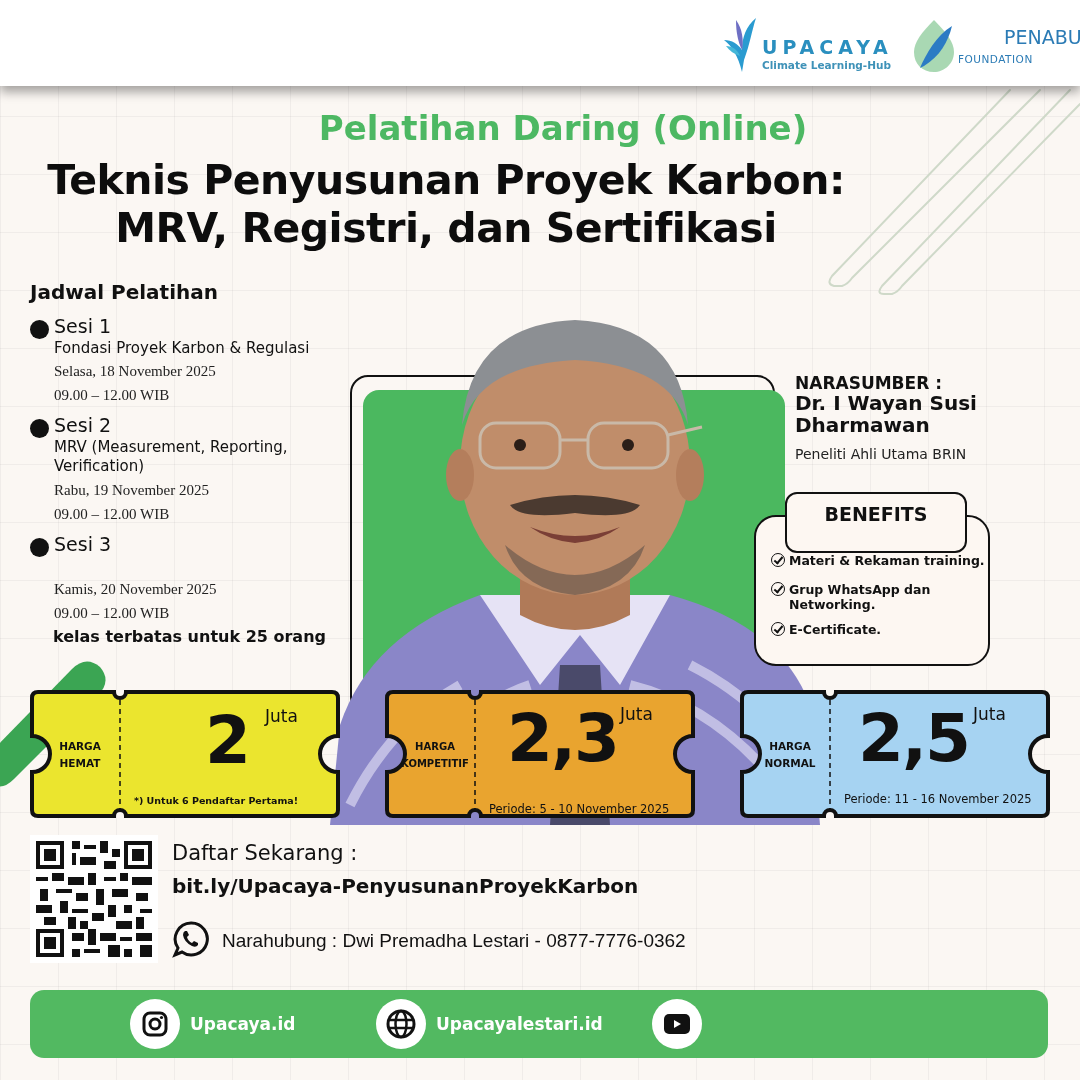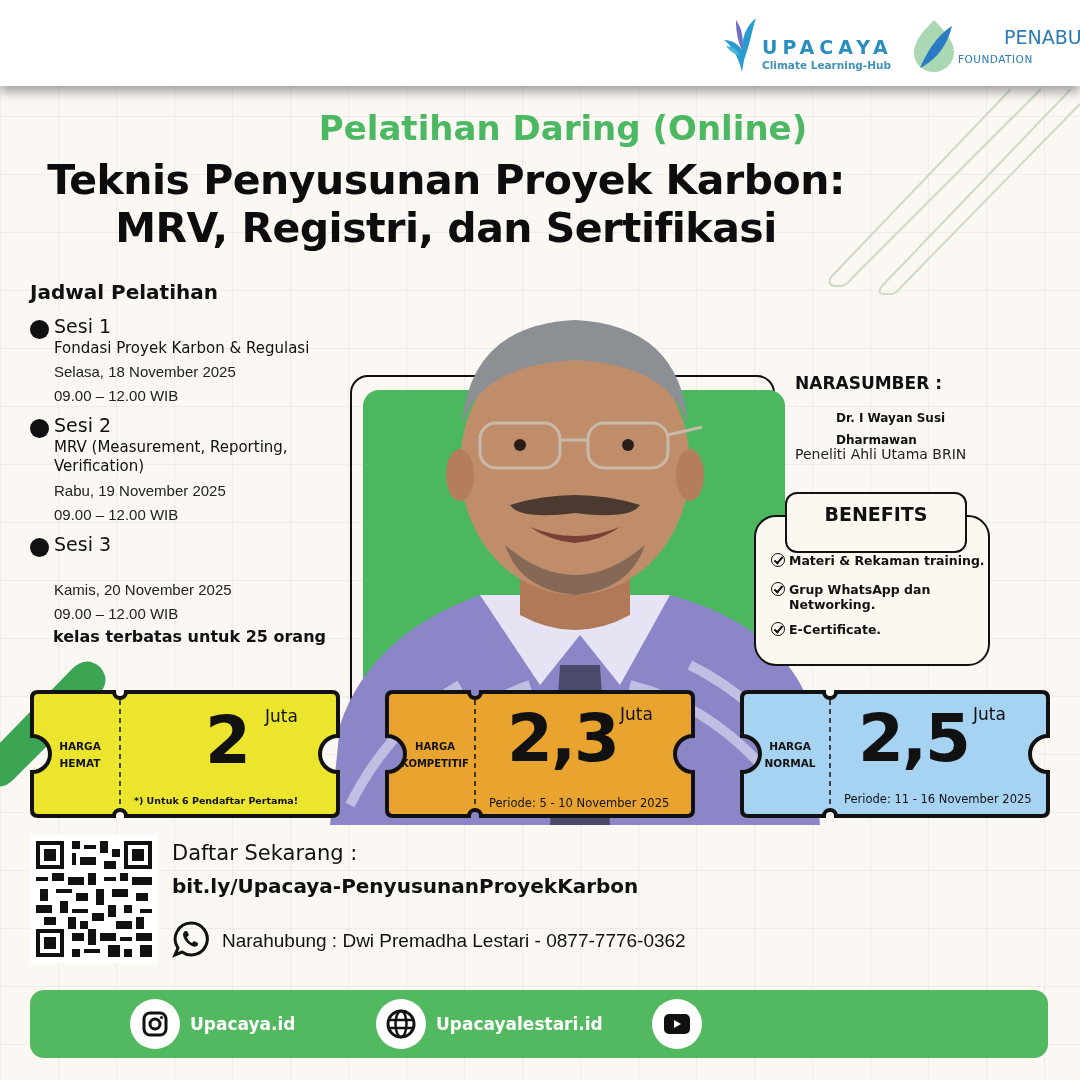--- a/index.html
+++ b/index.html
@@ -58,40 +58,40 @@
   .schedule-heading {
     position: absolute; left: 30px; top: 280px;
     font-family: "DejaVu Sans", sans-serif; font-weight: bold; font-size: 20px;
   }
   .session { position: absolute; left: 30px; width: 320px; }
   .session .bullet {
     position: absolute; left: 0; top: 5px; width: 19px; height: 19px; border-radius: 50%; background: #111;
   }
   .session .name { position: absolute; left: 24px; top: 0; font-family: "DejaVu Sans", sans-serif; font-size: 19px; }
   .session .topic { position: absolute; left: 24px; top: 24px; font-family: "DejaVu Sans", sans-serif; font-size: 15px; line-height: 19px; width: 300px; }
-  .session .date, .session .time { position: absolute; left: 24px; font-family: Liberation Sans, sans-serif; font-size: 15px; color: #222; }
+  .session .date, .session .time { position: absolute; left: 24px; font-family: Liberation Serif, serif; font-size: 15px; color: #222; }
   .limit {
     position: absolute; left: 53px; top: 627px;
     font-family: "DejaVu Sans", sans-serif; font-weight: bold; font-size: 16px;
   }
 
   
   .frame-outline {
     position: absolute; left: 350px; top: 375px; width: 425px; height: 340px;
     border: 2px solid #111; border-radius: 18px;
   }
   .frame-green {
     position: absolute; left: 363px; top: 390px; width: 422px; height: 320px;
     background: #4bb85f; border-radius: 16px;
   }
   .speaker-photo { position: absolute; left: 330px; top: 305px; width: 490px; height: 520px; }
 
   
   .nara-label { position: absolute; left: 795px; top: 373px; font-family: "DejaVu Sans", sans-serif; font-weight: bold; font-size: 17px; }
-  .nara-name { position: absolute; left: 795px; top: 407px; font-family: "DejaVu Sans", sans-serif; font-weight: bold; font-size: 12px; line-height: 22px; margin-left: 41px; }
+  .nara-name { position: absolute; left: 795px; top: 392px; font-family: "DejaVu Sans", sans-serif; font-weight: bold; font-size: 20px; line-height: 22px; }
   .nara-role { position: absolute; left: 795px; top: 446px; font-family: "DejaVu Sans", sans-serif; font-size: 14px; color: #222; }
 
   
   .benefits-box {
     position: absolute; left: 754px; top: 515px; width: 236px; height: 151px;
     border: 2px solid #111; border-radius: 22px; background: #fdf7f2;
   }
   .benefits-tab {
     position: absolute; left: 785px; top: 492px; width: 182px; height: 61px;
     border: 2px solid #111; border-radius: 12px; background: #fdf7f2;
@@ -272,21 +272,21 @@
   <svg width="310" height="128" viewBox="0 0 310 128">
     <path d="M8 2 L84 2 A6 6 0 0 0 96 2 L302 2 Q308 2 308 8 L308 46 A18 18 0 0 0 308 82 L308 120 Q308 126 302 126 L96 126 A6 6 0 0 0 84 126 L8 126 Q2 126 2 120 L2 82 A18 18 0 0 0 2 46 L2 8 Q2 2 8 2 Z" fill="#e9a42f" stroke="#111" stroke-width="4"></path>
     <line x1="90" y1="10" x2="90" y2="120" stroke="#111" stroke-width="1.5" stroke-dasharray="5 4"></line>
   </svg>
   <div class="kind" style="font-size:10px;">
       <div>HARGA</div>
       <div>KOMPETITIF</div>
     </div>
   <div class="amount" style="left:122px;top:16px;">2,3</div>
   <div class="unit" style="left:235px;top:14px;">Juta</div>
-  <div class="period" style="left:104px;top:106px;">Periode: 5 - 10 November 2025</div>
+  <div class="period" style="left:104px;top:112px;">Periode: 5 - 10 November 2025</div>
 </div>
 
 <div class="ticket" style="left:740px;">
   <svg width="310" height="128" viewBox="0 0 310 128">
     <path d="M8 2 L84 2 A6 6 0 0 0 96 2 L302 2 Q308 2 308 8 L308 46 A18 18 0 0 0 308 82 L308 120 Q308 126 302 126 L96 126 A6 6 0 0 0 84 126 L8 126 Q2 126 2 120 L2 82 A18 18 0 0 0 2 46 L2 8 Q2 2 8 2 Z" fill="#a6d3f2" stroke="#111" stroke-width="4"></path>
     <line x1="90" y1="10" x2="90" y2="120" stroke="#111" stroke-width="1.5" stroke-dasharray="5 4"></line>
   </svg>
   <div class="kind">
       <div>HARGA</div>
       <div>NORMAL</div>

